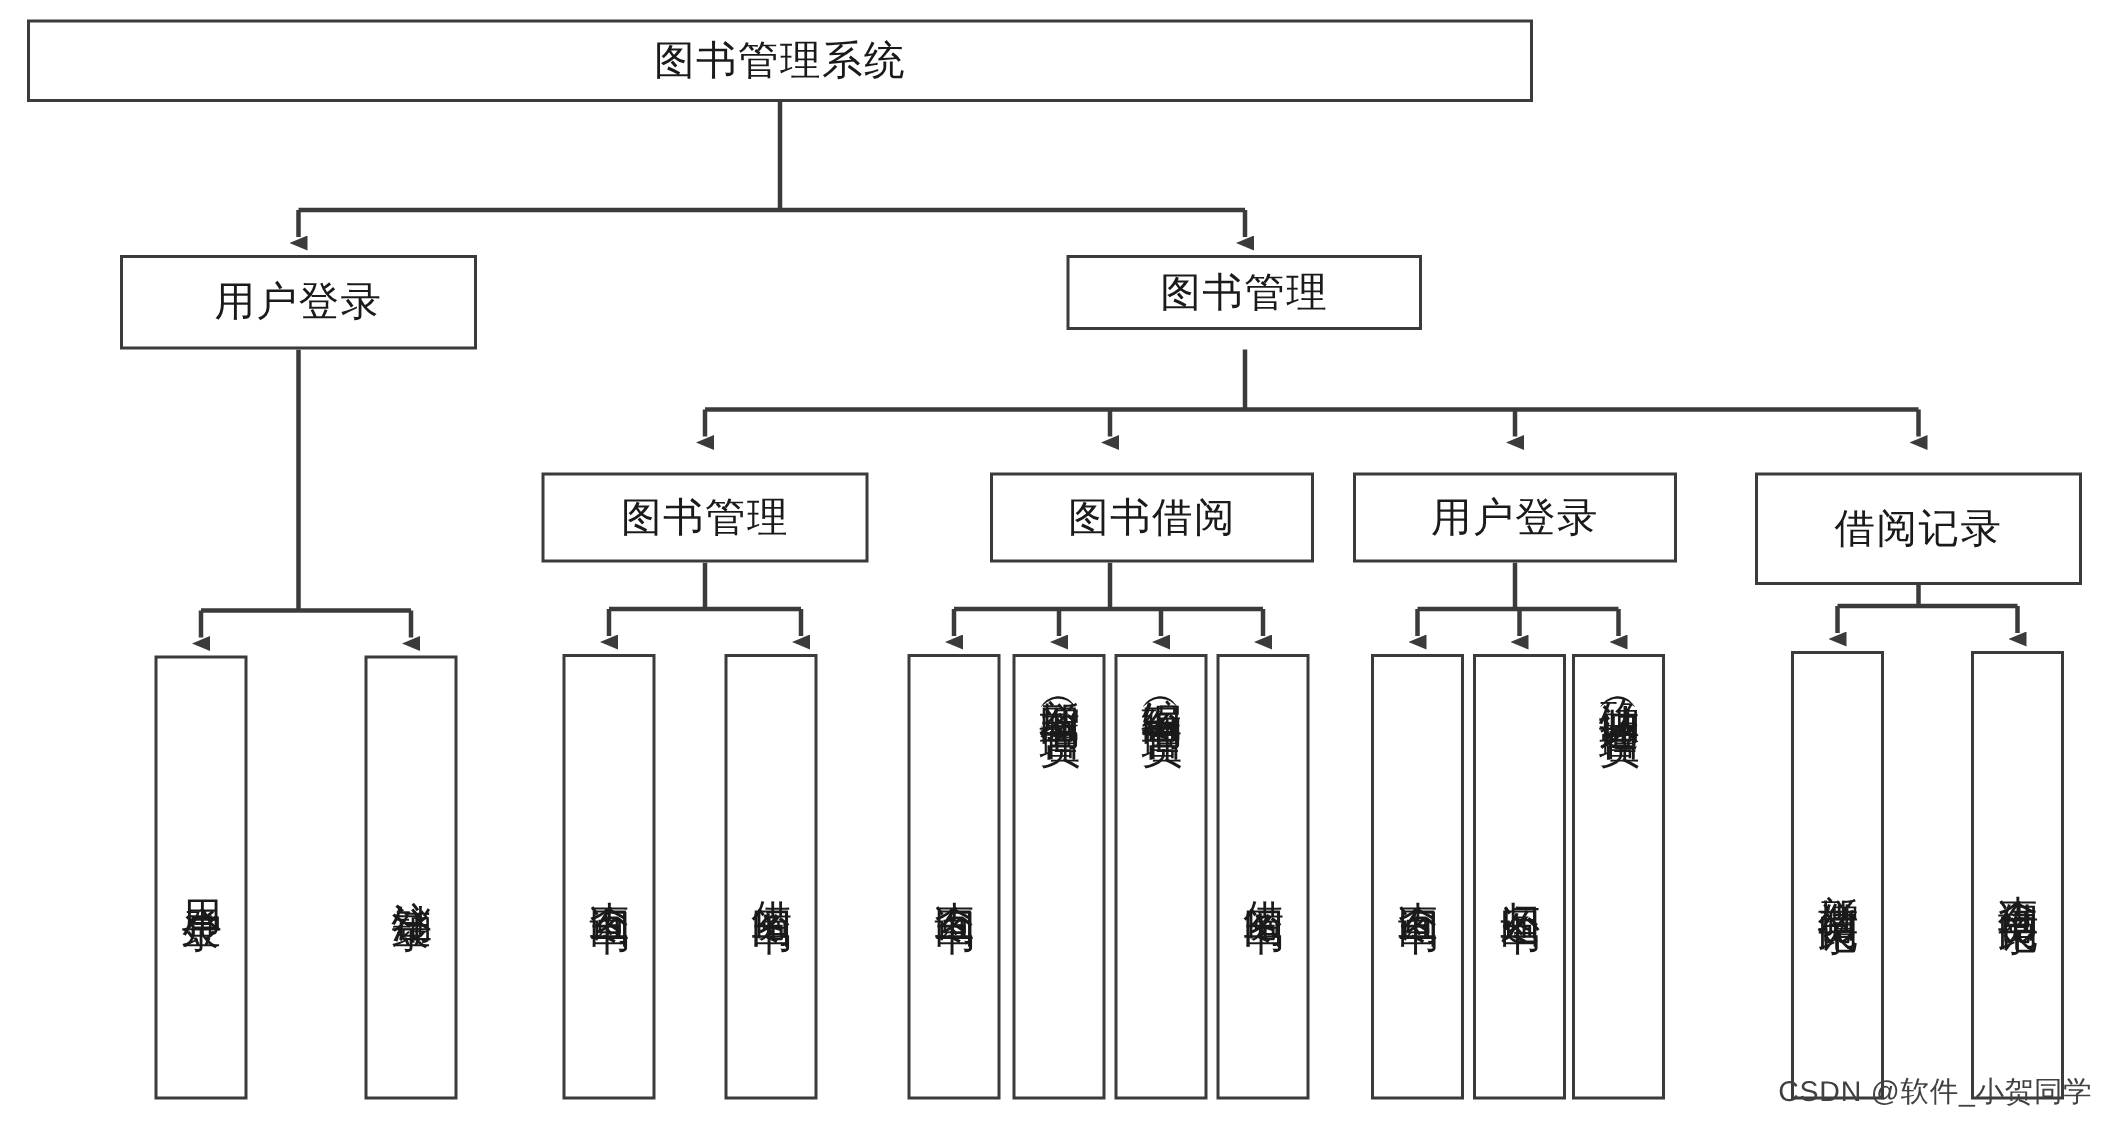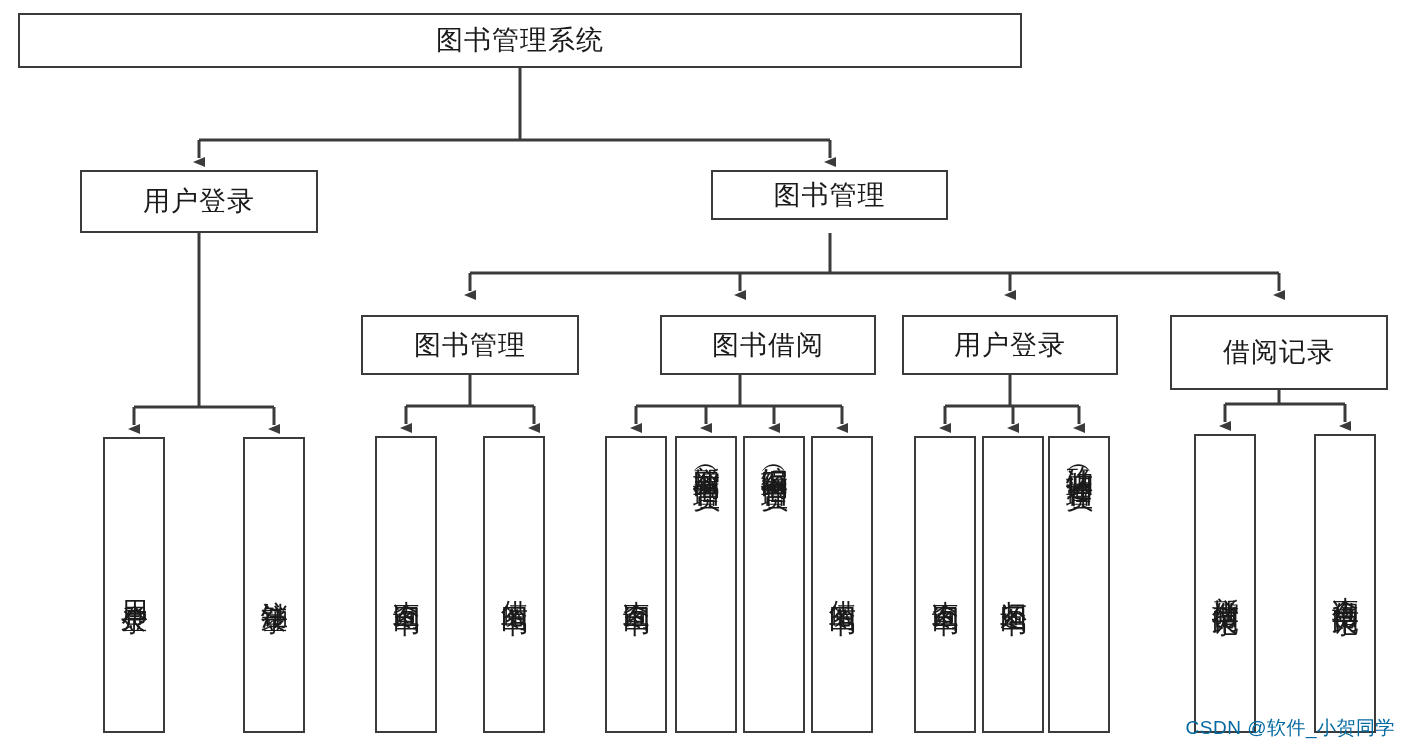--- a/index.html
+++ b/index.html
@@ -57,21 +57,21 @@
     top: 0;
     width: 1405px;
     height: 747px;
     pointer-events: none;
   }
   .watermark {
     position: absolute;
     right: 10px;
     bottom: 6px;
     font-size: 19px;
-    color: #0369a1;
+    color: #404040;
     white-space: nowrap;
     letter-spacing: 0.5px;
   }
 </style>
 </head>
 <body>
 
 <div id="canvas">
 
   <svg class="edges" viewBox="0 0 1405 747">

